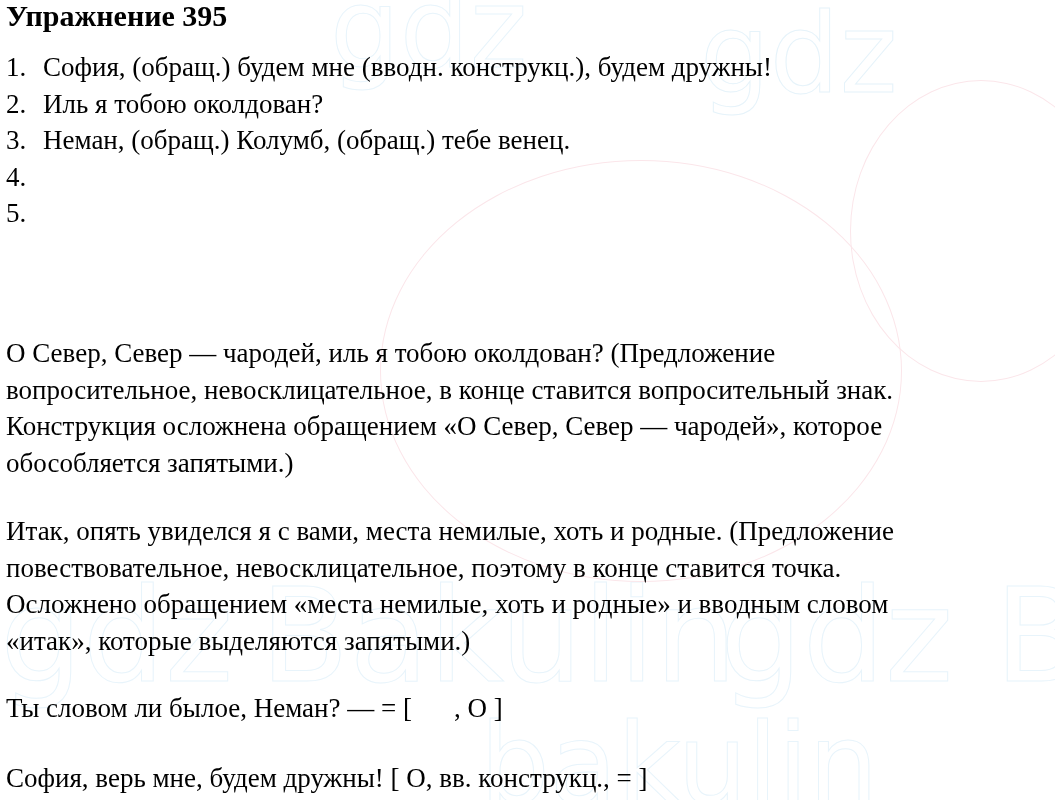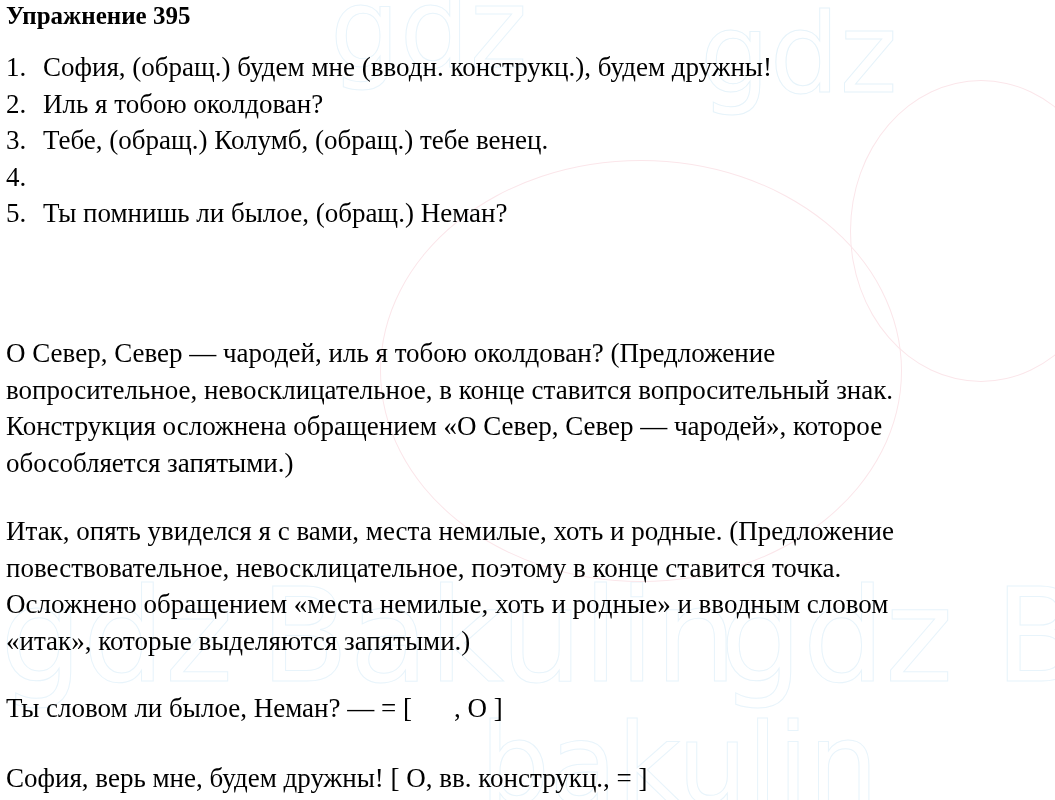--- a/index.html
+++ b/index.html
@@ -43,21 +43,21 @@
     .c2 { left: 380px; top: 160px; width: 520px; height: 420px; }
 
     .content {
       position: relative;
       z-index: 1;
     }
     .title {
       position: absolute;
       left: 6px;
       top: 2px;
-      font-size: 25px;
+      font-size: 30px;
       font-weight: bold;
       line-height: 28px;
     }
     .list {
       position: absolute;
       left: 6px;
       top: 49px;
       margin: 0;
       padding: 0;
       list-style: none;
@@ -109,31 +109,28 @@
     </li>
     <li>
       <span class="num">2.</span>
       <span>
         <span class="line">Иль я тобою околдован?</span>
       </span>
     </li>
     <li>
       <span class="num">3.</span>
       <span>
-        <span class="line">Тебе, (обращ.) Колумб, (обращ.) тебе венец.</span>
+        <span class="line">Неман, (обращ.) Колумб, (обращ.) тебе венец.</span>
       </span>
     </li>
     <li>
       <span class="num">4.</span>
     </li>
     <li>
       <span class="num">5.</span>
-      <span>
-        <span class="line">Ты помнишь ли былое, (обращ.) Неман?</span>
-      </span>
     </li>
   </ol>
 
   <p class="para p1">
     <span class="line">О Север, Север — чародей, иль я тобою околдован? (Предложение</span>
     <span class="line">вопросительное, невосклицательное, в конце ставится вопросительный знак.</span>
     <span class="line">Конструкция осложнена обращением «О Север, Север — чародей», которое</span>
     <span class="line">обособляется запятыми.)</span>
   </p>
 

